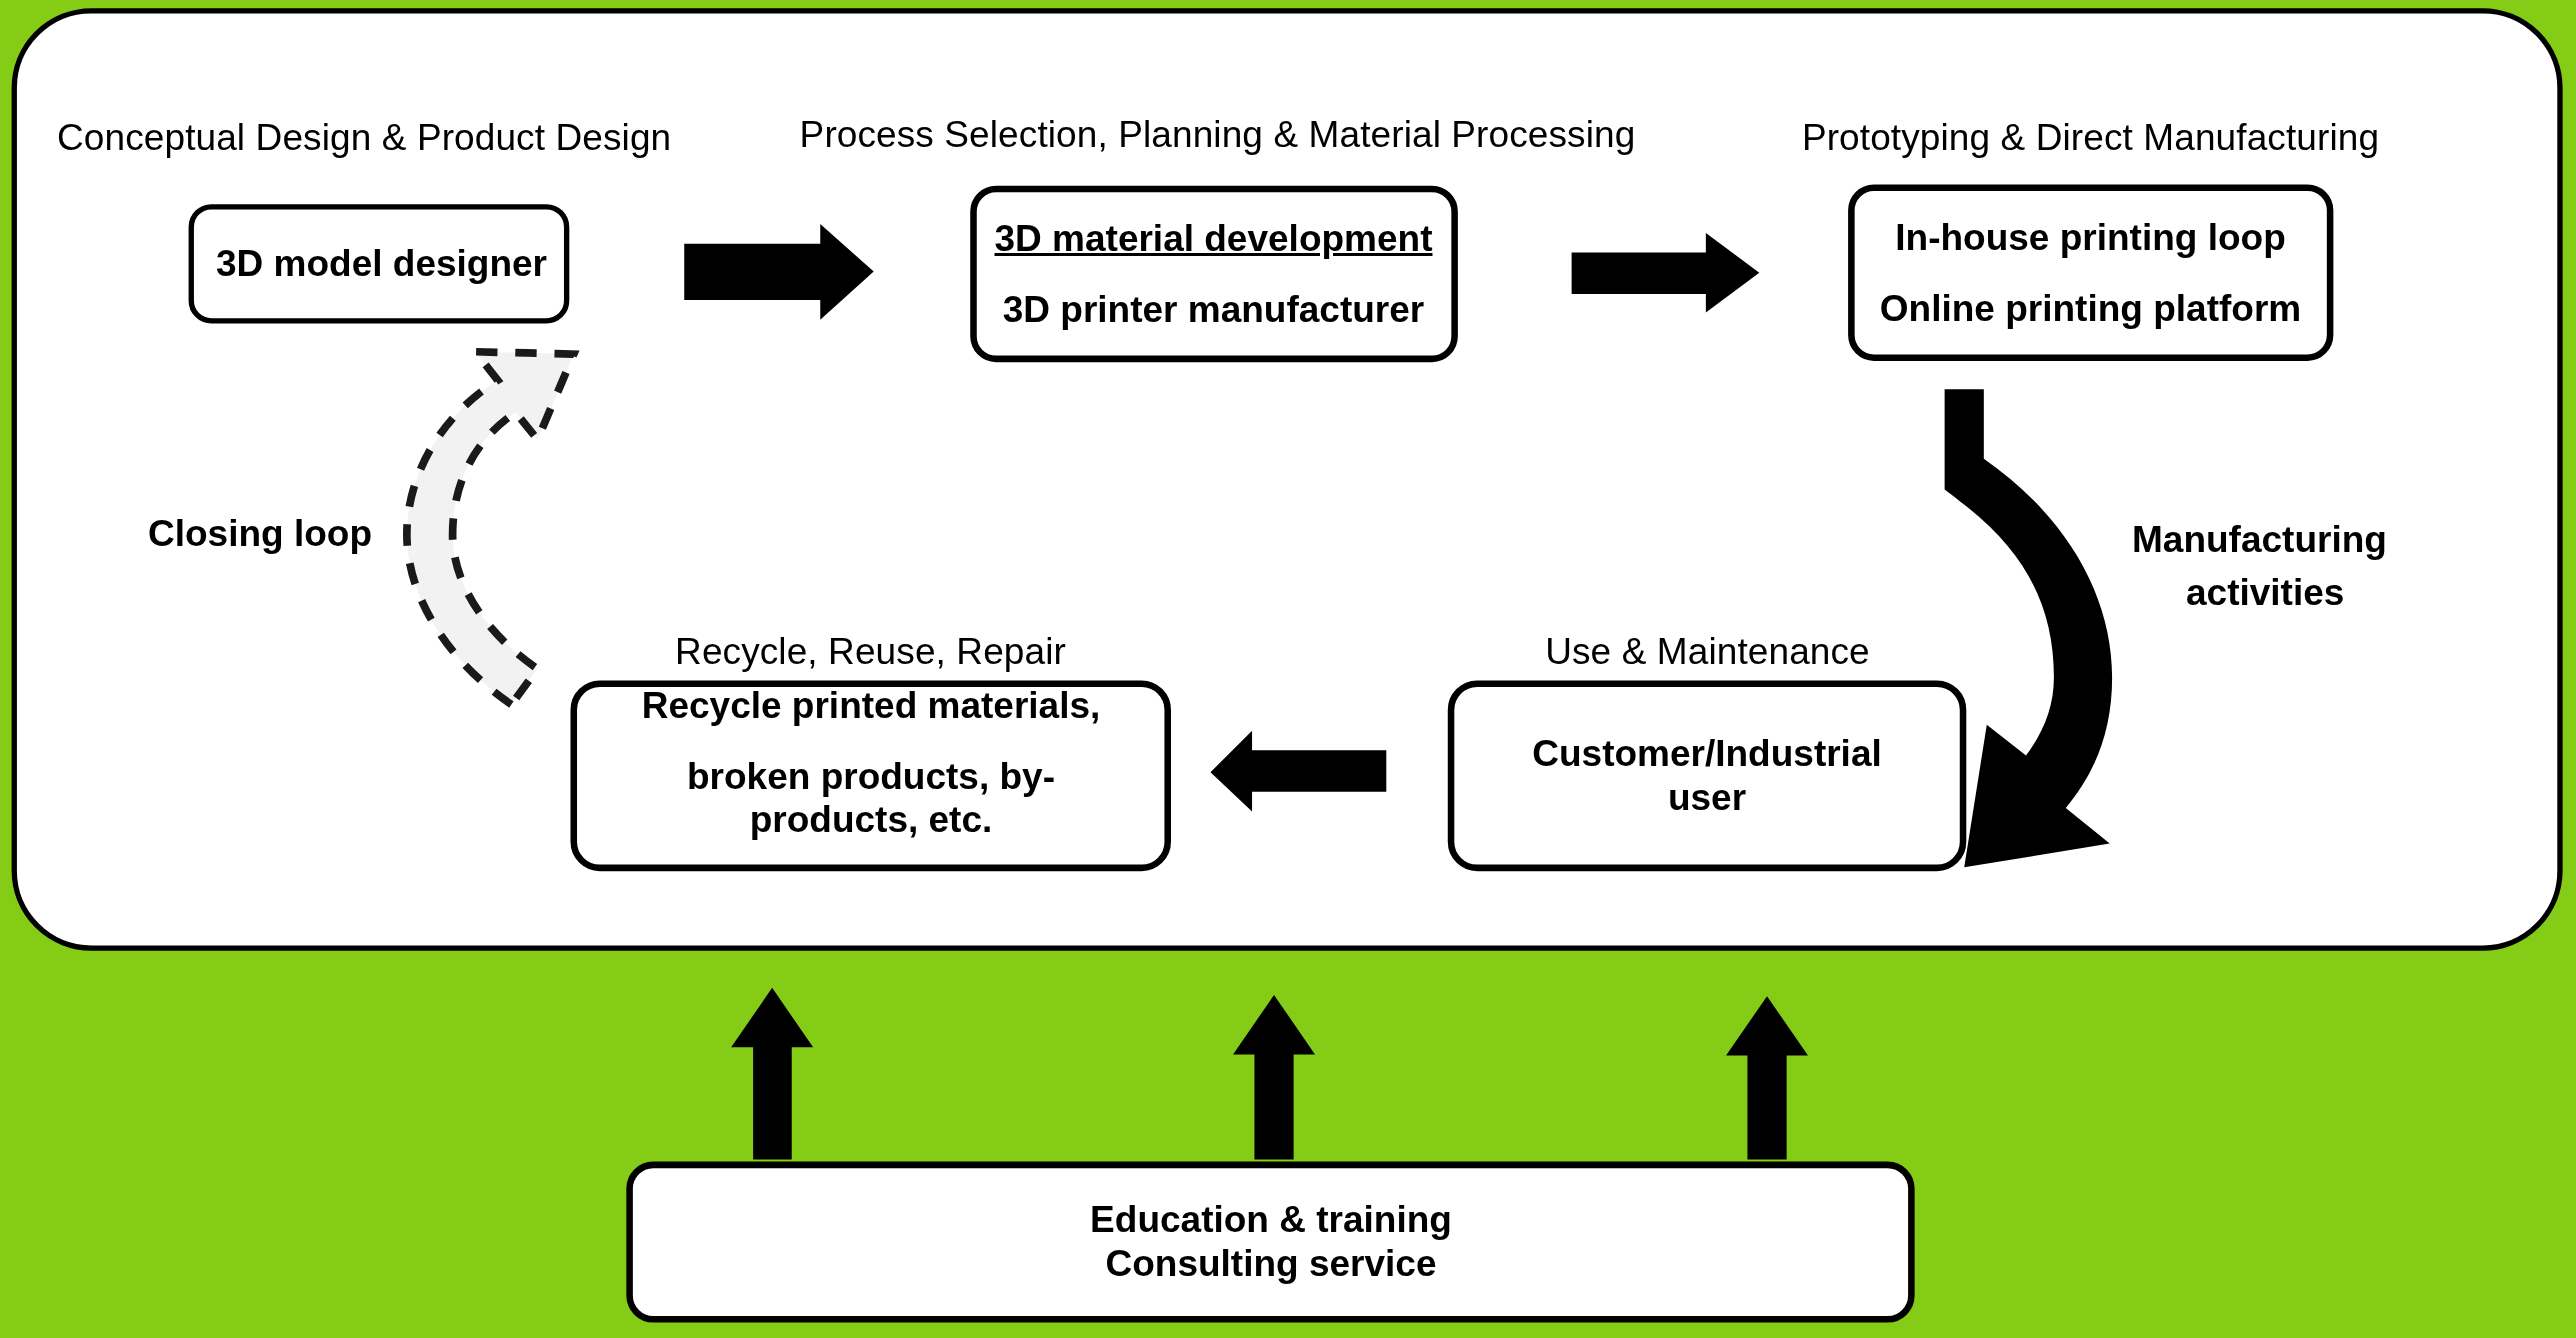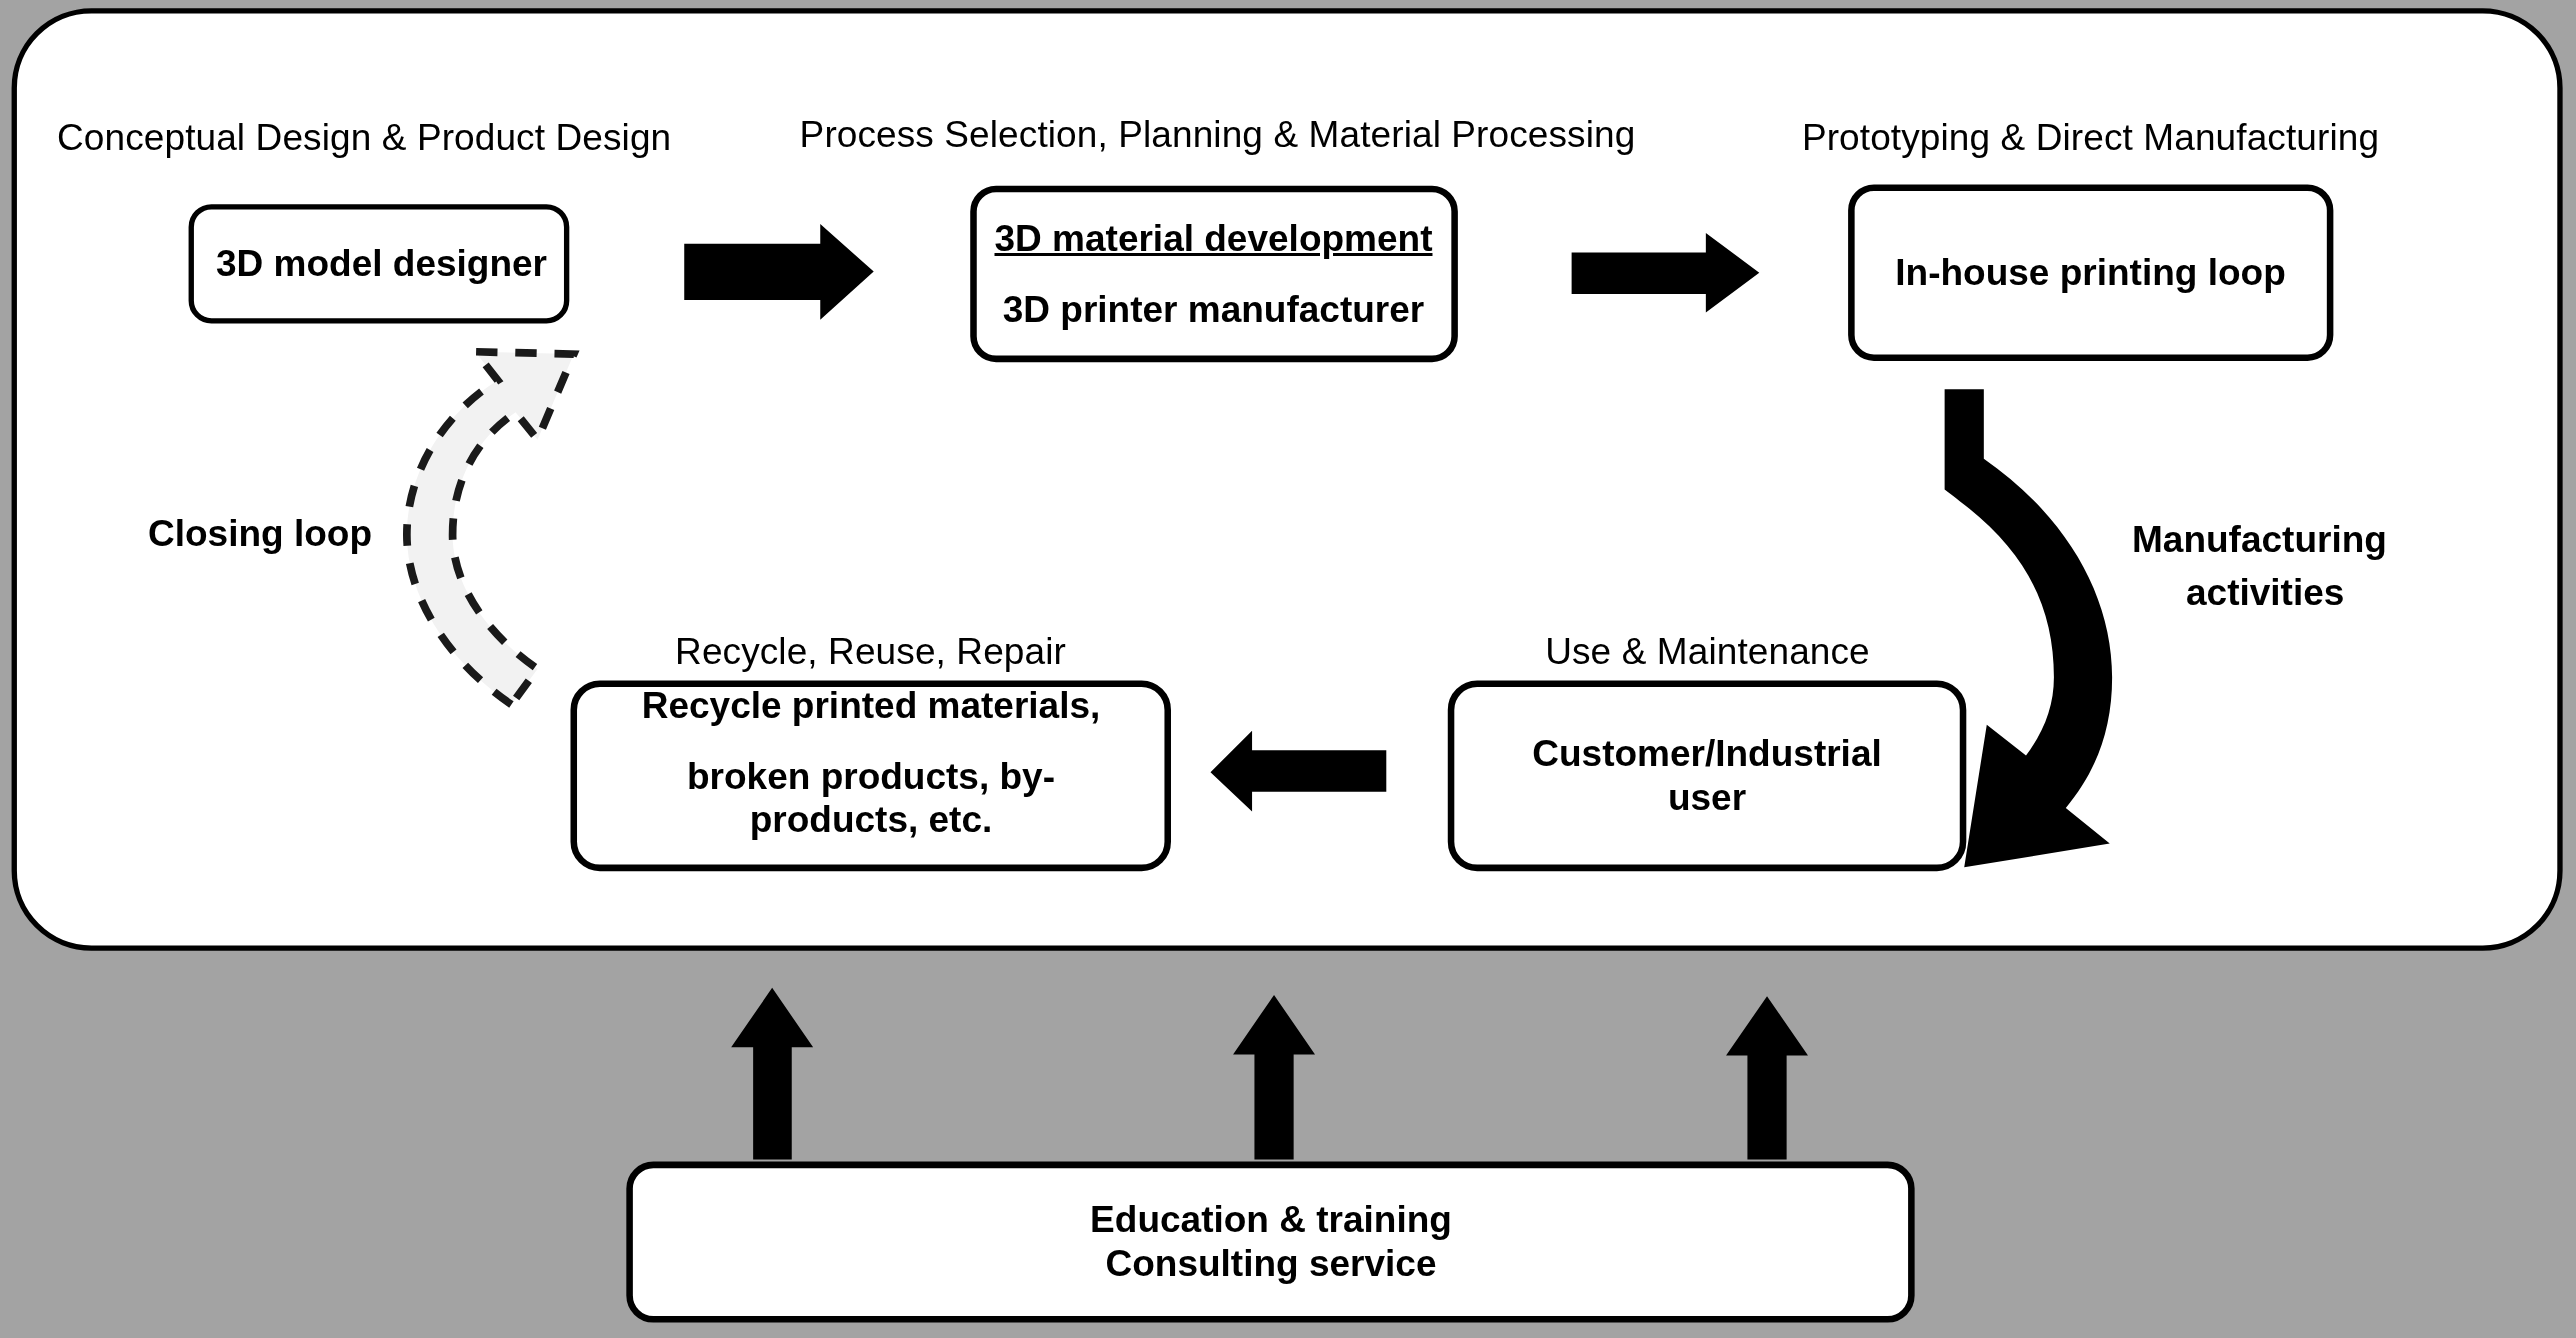--- a/index.html
+++ b/index.html
@@ -7,21 +7,21 @@
     padding: 0;
     background: #ffffff;
   }
   body {
     font-family: "Liberation Sans", sans-serif;
   }
   #stage {
     position: relative;
     width: 2576px;
     height: 1339px;
-    background: #a3a3a3;
+    background: #84cc16;
     overflow: hidden;
   }
   svg#canvas {
     position: absolute;
     left: 0;
     top: 0;
     width: 2576px;
     height: 1339px;
   }
   
@@ -128,20 +128,21 @@
     <div class="lbl box-text line" style="position:relative; left:0; top:0;">3D model designer</div>
   </div>
 
   <div class="wrapbox" style="left:973px; top:189px; width:481px; height:170px; justify-content:space-evenly;">
     <div class="lbl box-text line" style="position:relative;text-decoration:underline;">3D material development</div>
     <div class="lbl box-text line" style="position:relative;">3D printer manufacturer</div>
   </div>
 
   <div class="wrapbox" style="left:1851px; top:188px; width:479px; height:170px; justify-content:space-evenly;">
     <div class="lbl box-text line" style="position:relative;">In-house printing loop</div>
+    <div class="lbl box-text line" style="position:relative;">Online printing platform</div>
   </div>
 
   <div class="wrapbox" style="left:574px; top:684px; width:594px; height:184px; justify-content:flex-start;">
     <div class="lbl box-text line" style="position:relative;">Recycle printed materials,</div>
     <div class="lbl box-text line" style="position:relative;margin-top:27px;">broken products, by-</div>
     <div class="lbl box-text line" style="position:relative;">products, etc.</div>
   </div>
 
   <div class="wrapbox" style="left:1451px; top:684px; width:512px; height:184px; justify-content:center;">
     <div class="lbl box-text line" style="position:relative;">Customer/Industrial</div>

